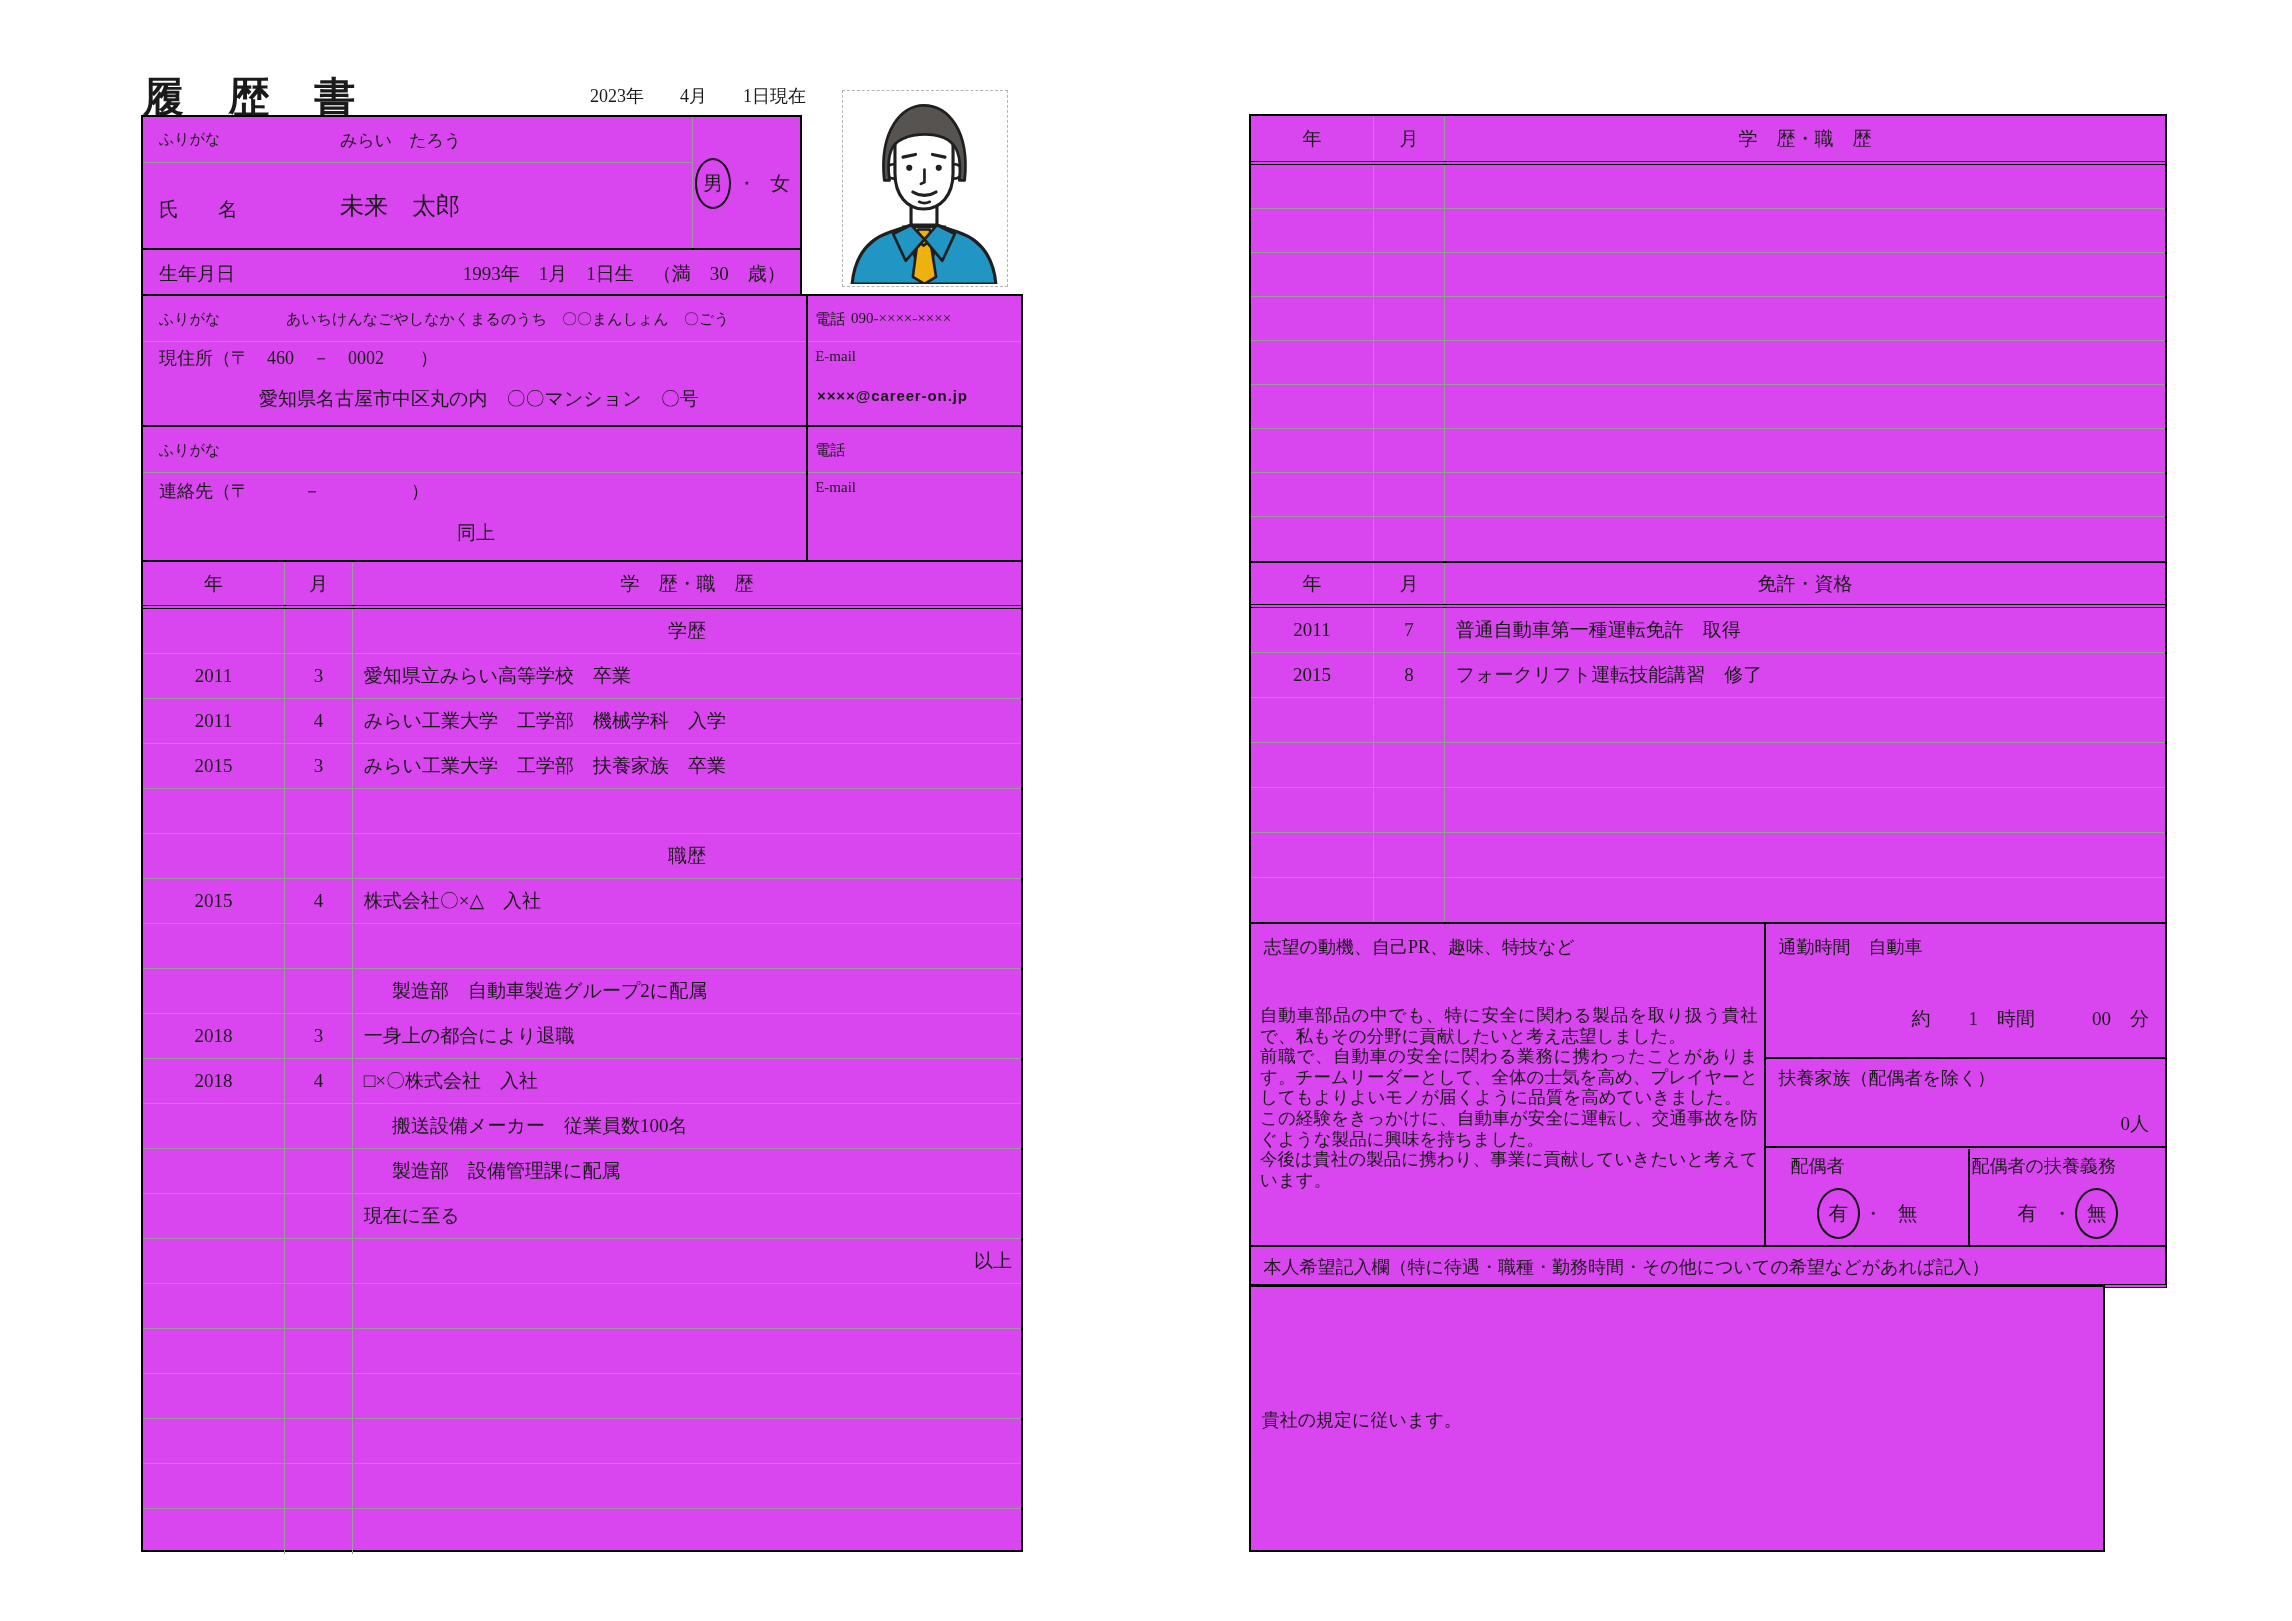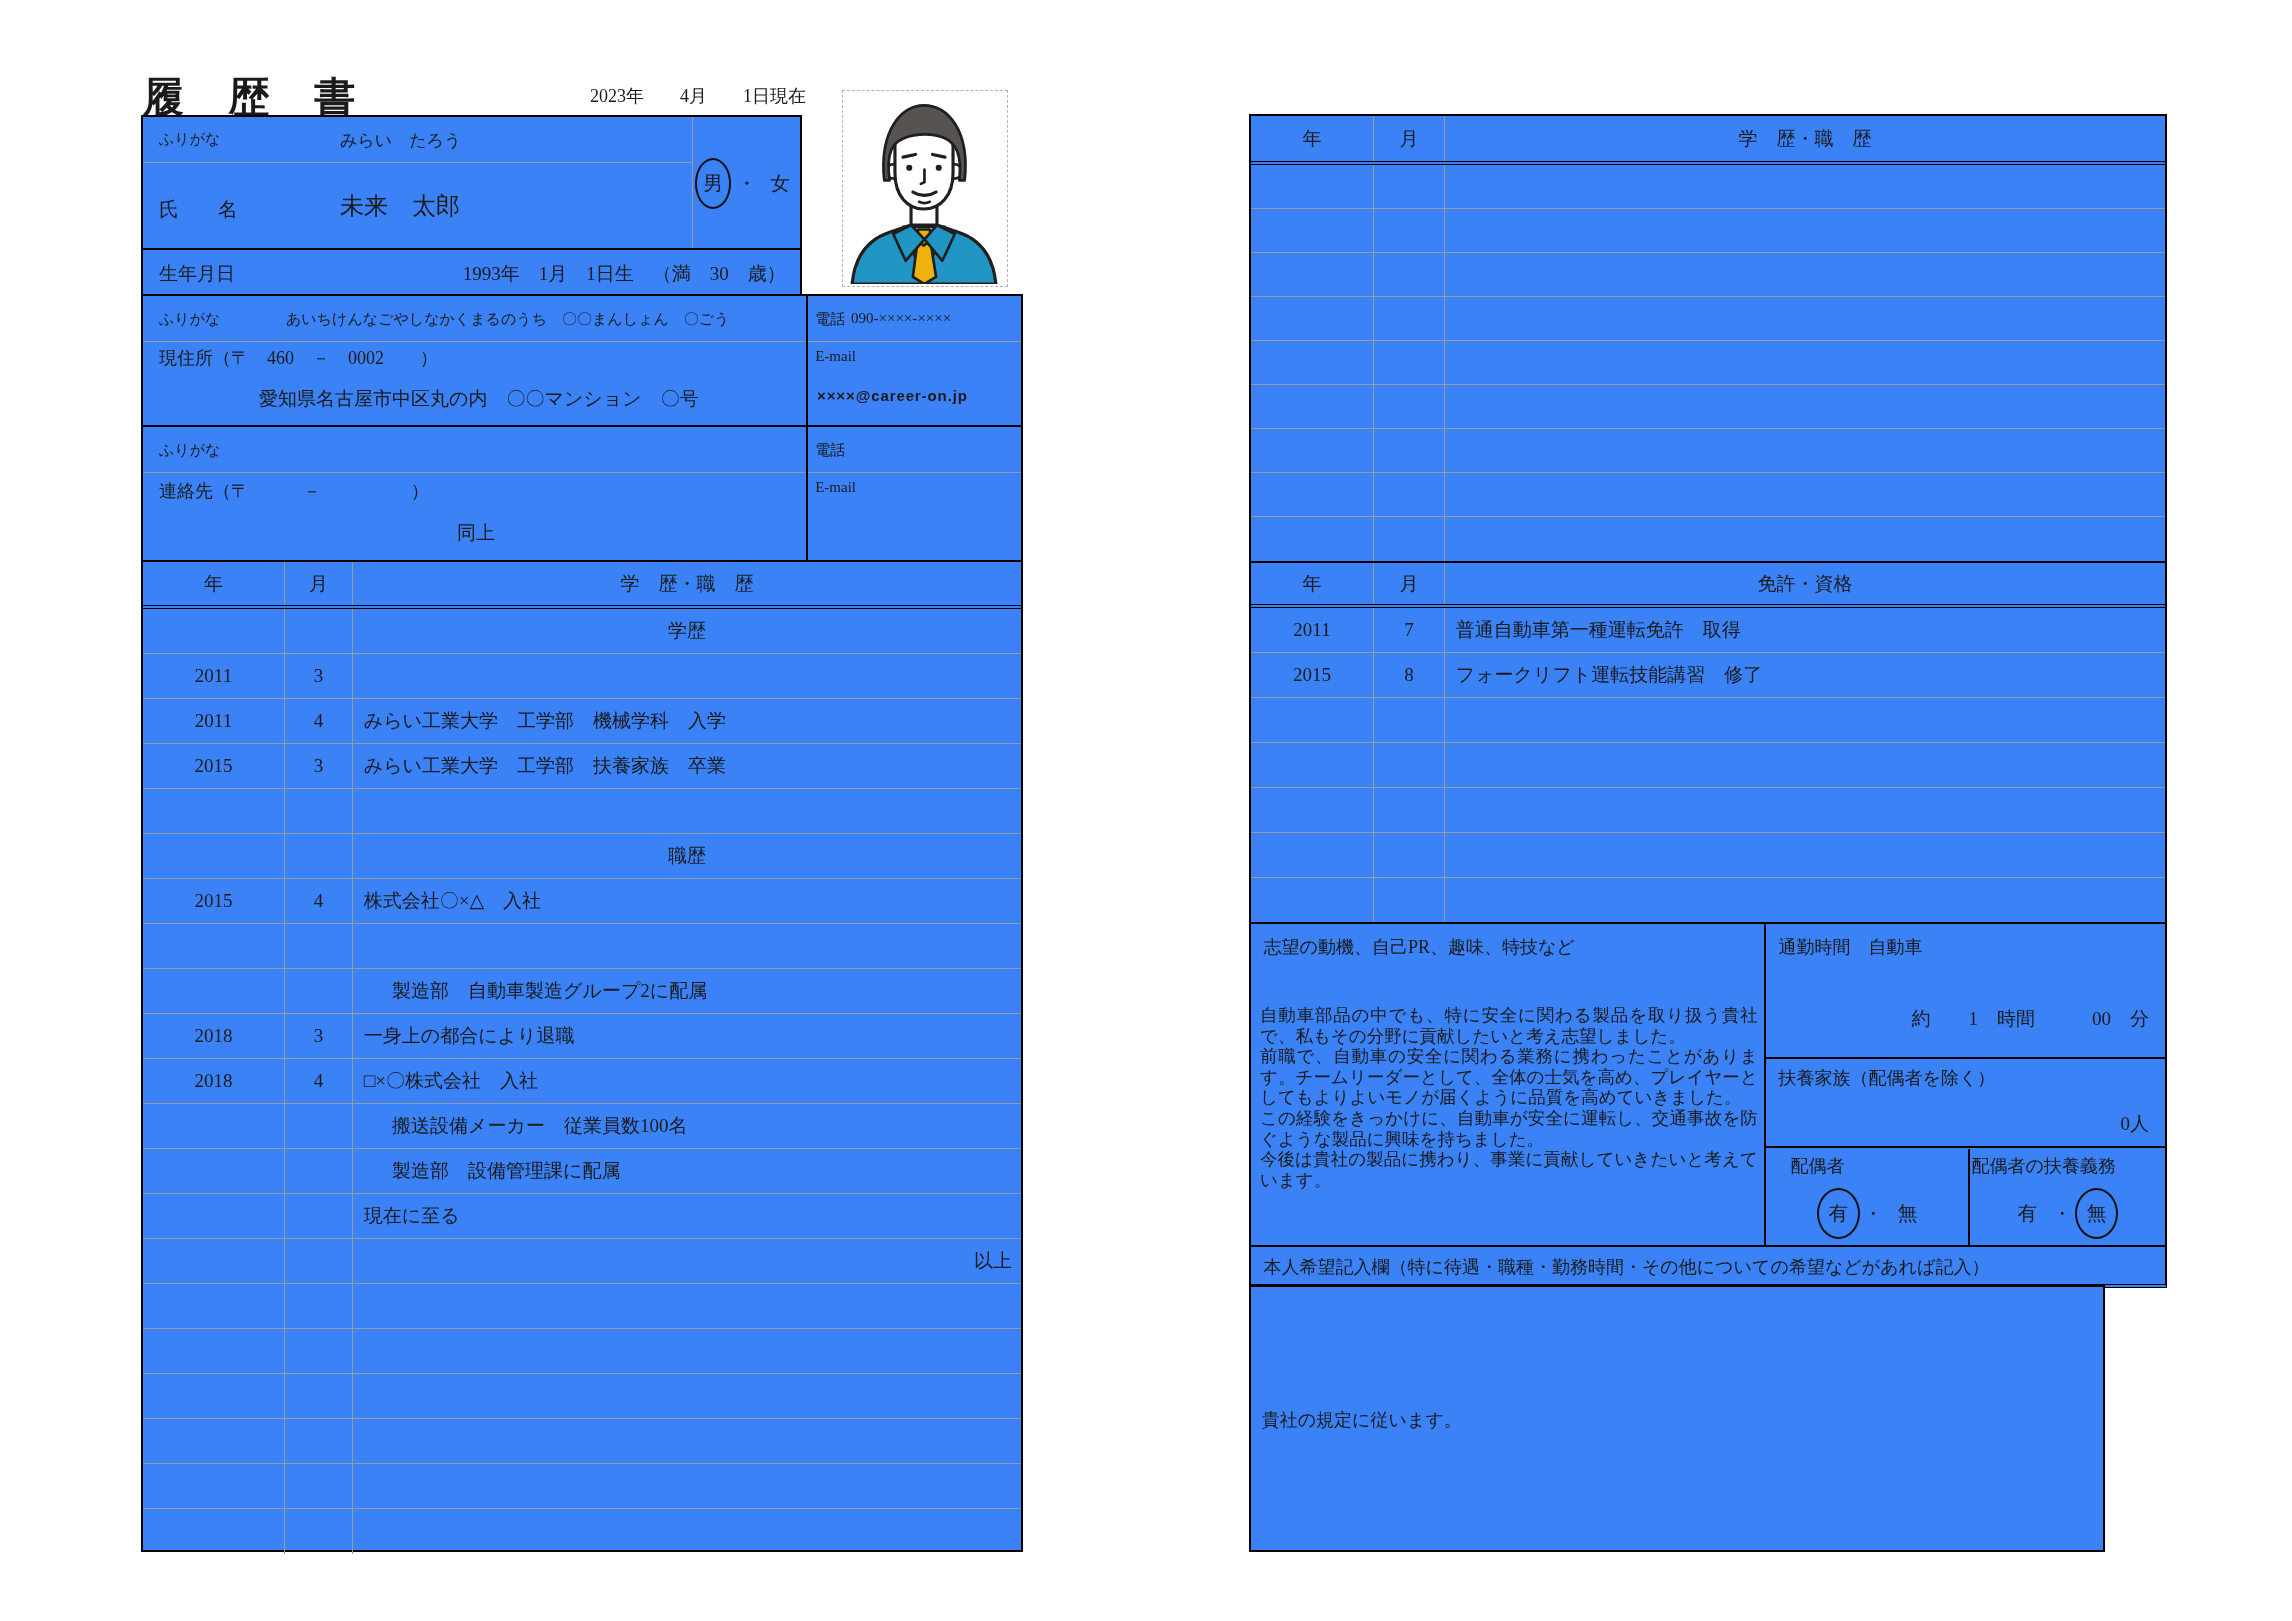--- a/index.html
+++ b/index.html
@@ -2,21 +2,21 @@
 <html style="font-size:14.3px"><head>
 <meta charset="utf-8">
 <style>
   html,body{margin:0;padding:0;background:#fff;}
   #canvas{
     position:relative;width:2293px;height:1622px;background:#ffffff;
     font-family:"Liberation Serif","DejaVu Serif",serif;color:#1a1a1a;
     overflow:hidden;
   }
   .abs{position:absolute;}
-  .box{position:absolute;border:2.7px solid #000;box-sizing:border-box;background:#3b82f6;}
+  .box{position:absolute;border:2.7px solid #000;box-sizing:border-box;background:#d946ef;}
 
   
   .doc-title{left:143px;top:70px;font-size:41px;font-weight:bold;
     font-family:"Liberation Sans","DejaVu Sans",sans-serif;letter-spacing:1.8px;}
   .date-note{left:502px;top:84px;width:304px;text-align:right;font-size:18px;}
 
   
   .lbl-s{font-size:15px;}
   .lbl-m{font-size:18px;}
   .val-m{font-size:19px;}
@@ -164,20 +164,21 @@
 
         <div class="trow align-center">
           <div class="c-year"></div>
           <div class="c-month"></div>
           <div class="c-text">学歴</div>
         </div>
 
         <div class="trow">
           <div class="c-year">2011</div>
           <div class="c-month">3</div>
+          <div class="c-text">愛知県立みらい高等学校　卒業</div>
         </div>
 
         <div class="trow">
           <div class="c-year">2011</div>
           <div class="c-month">4</div>
           <div class="c-text">みらい工業大学　工学部　機械学科　入学</div>
         </div>
 
         <div class="trow">
           <div class="c-year">2015</div>

